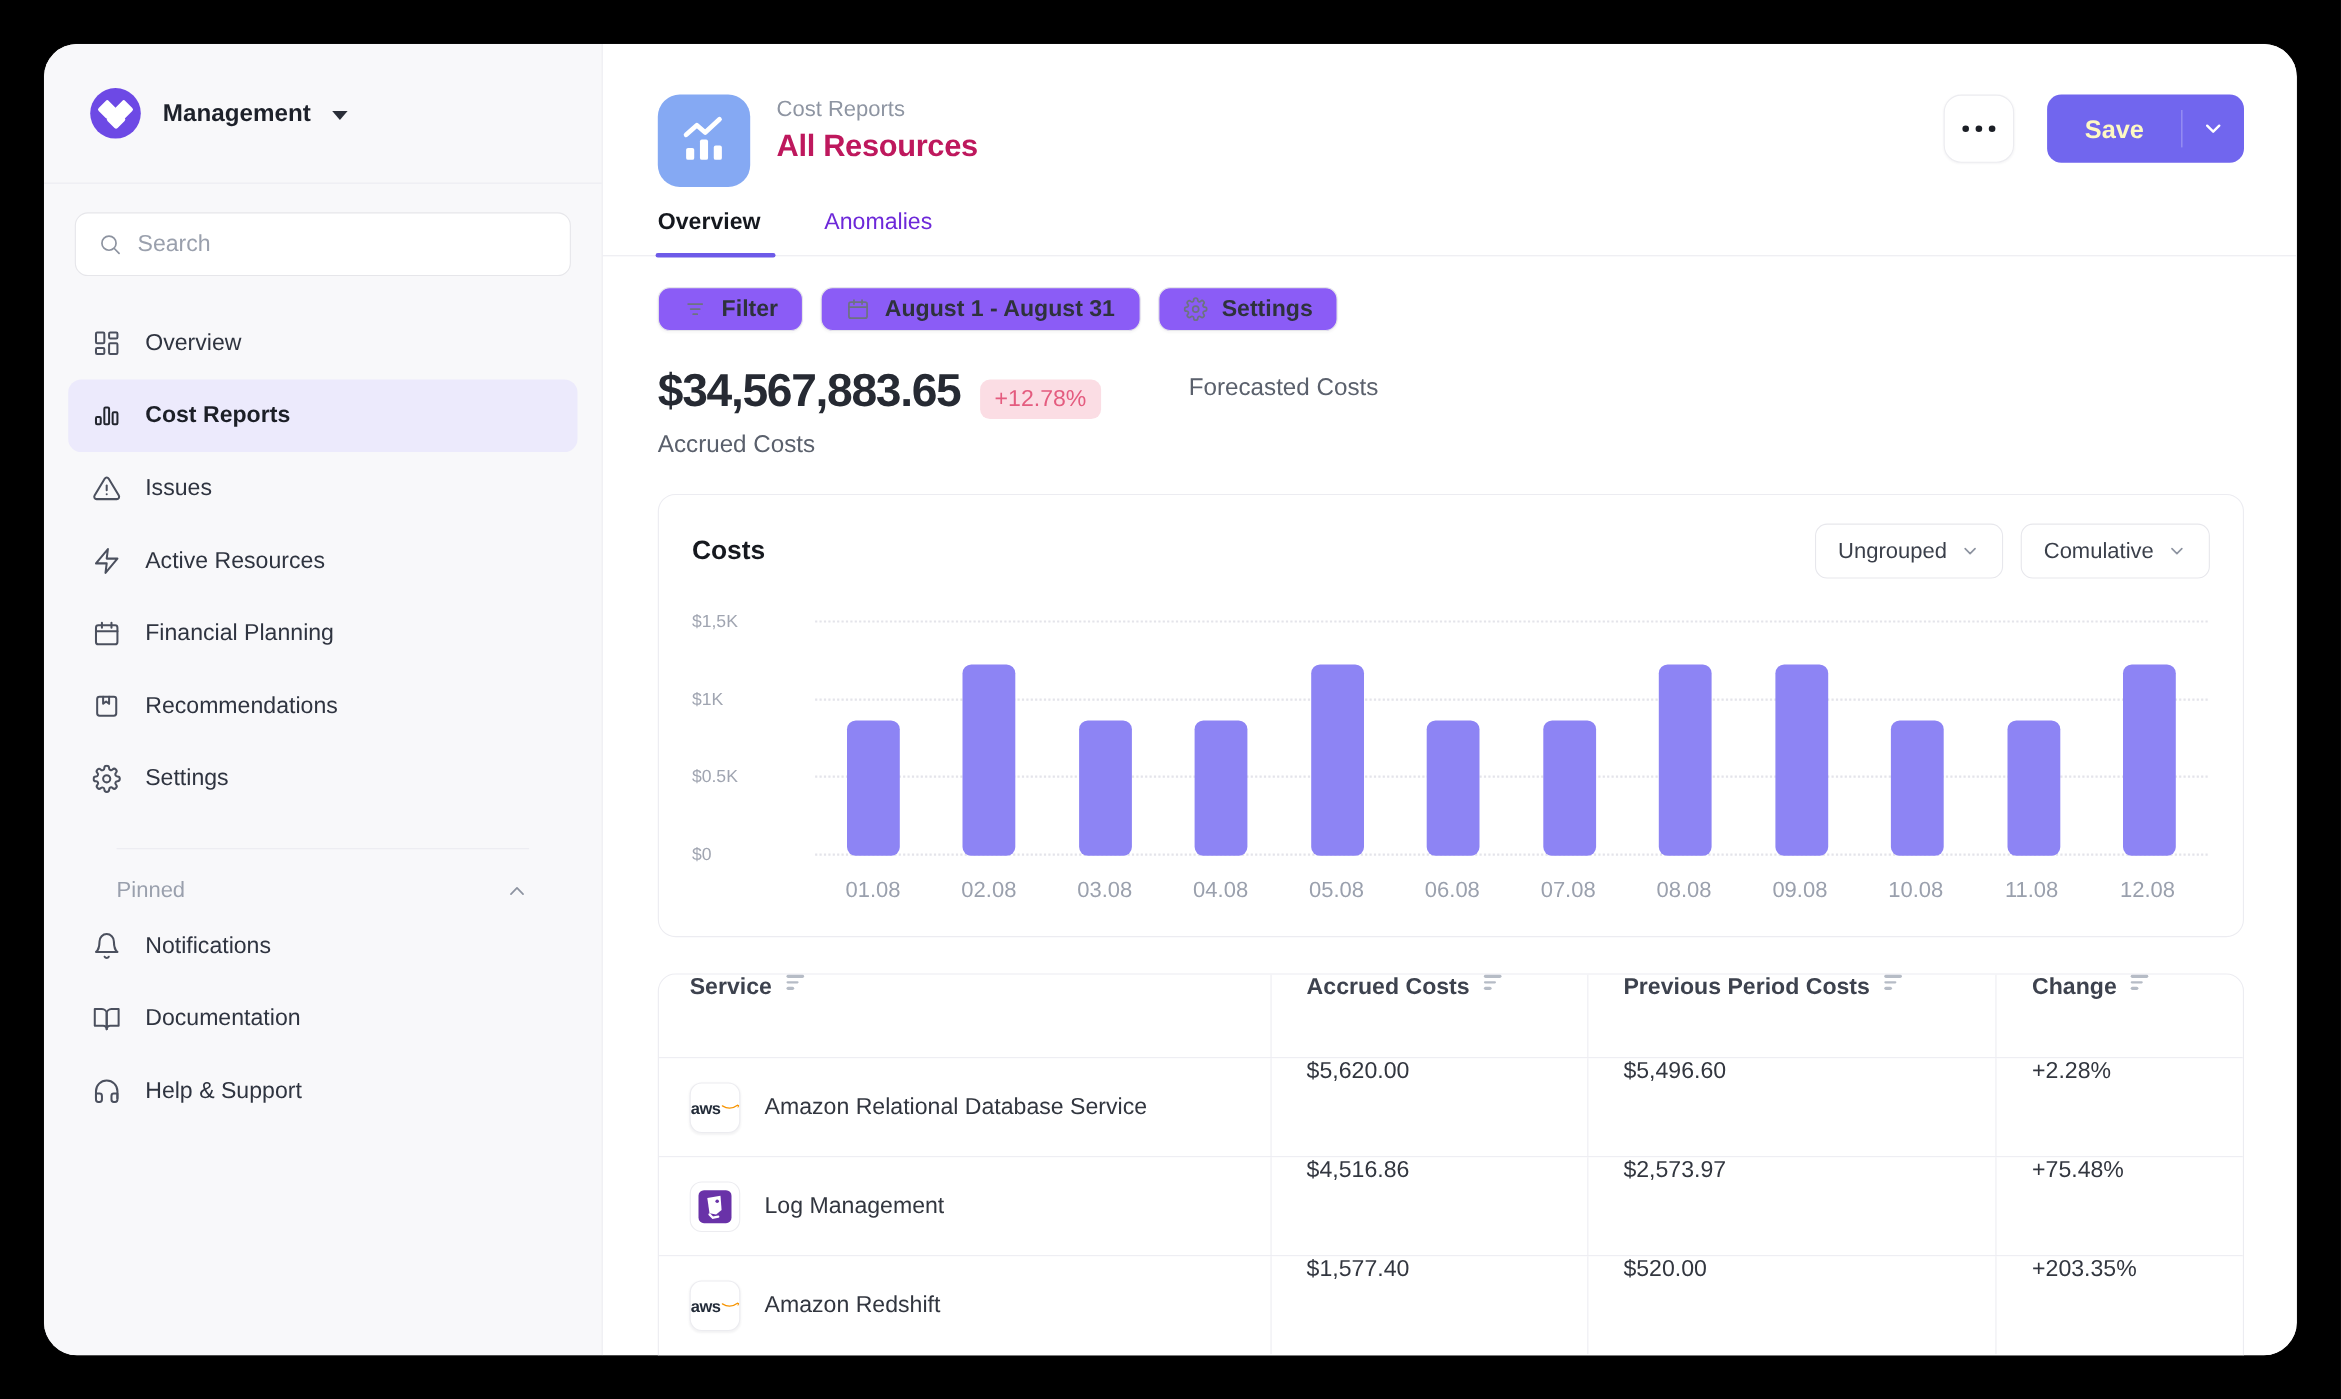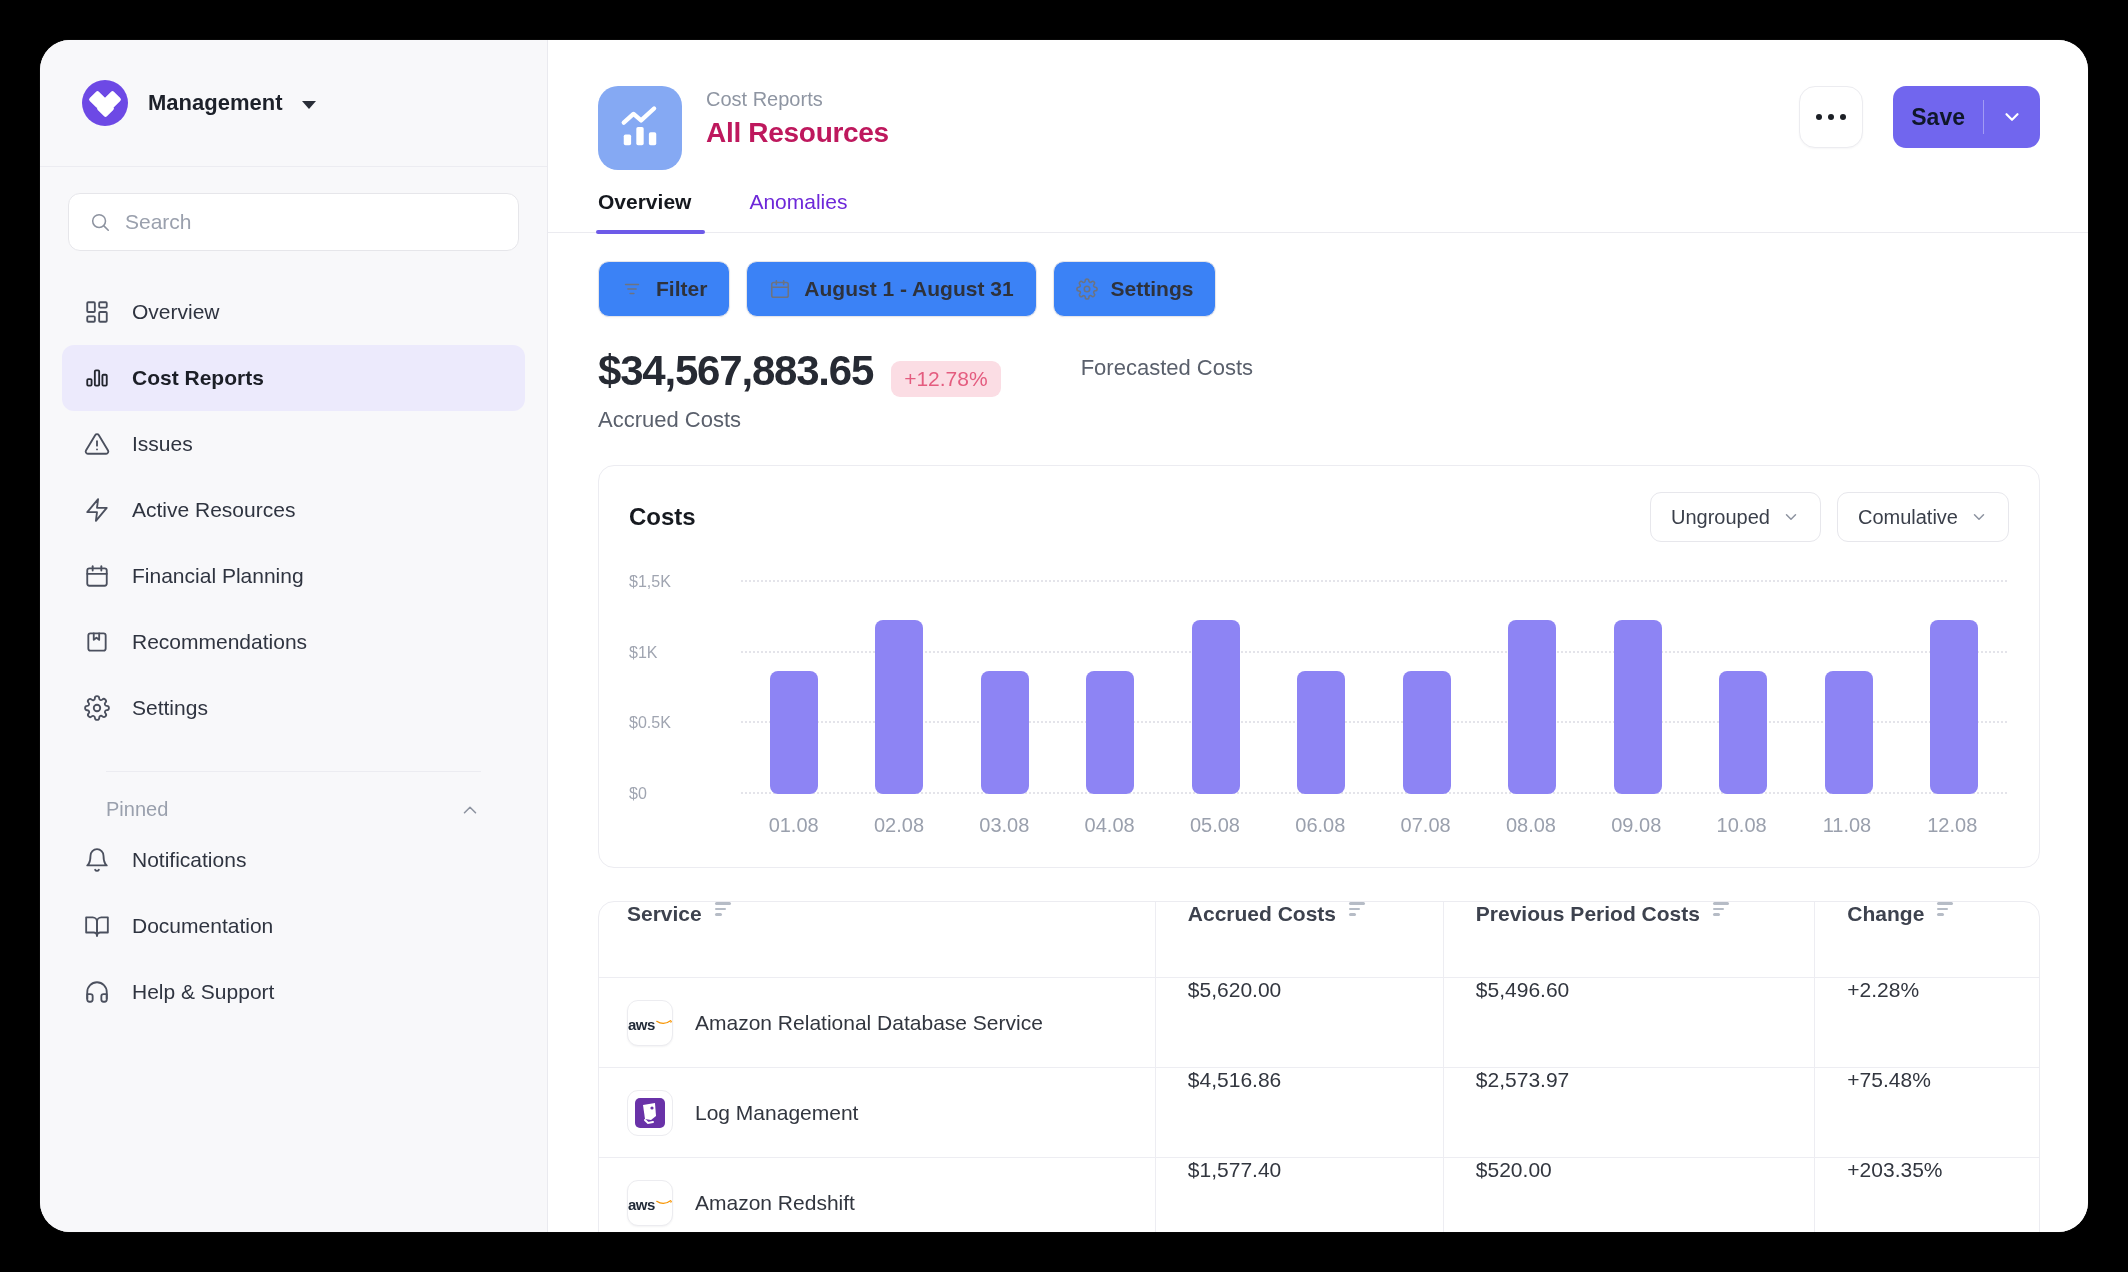--- a/index.html
+++ b/index.html
@@ -37,34 +37,34 @@
   
   .main { flex:1; display:flex; flex-direction:column; background:#fff; min-width:0; }
   .page-head { padding:46px 48px 0 50px; display:flex; align-items:flex-start; }
   .app-icon { width:84px; height:84px; border-radius:20px; background:#85a9f3; display:flex; align-items:center; justify-content:center; margin-right:24px; flex-shrink:0; }
   .titles .crumb { font-size:20px; color:#8e95a2; font-weight:500; margin-top:2px; }
   .titles .ttl { font-size:28px; color:#be185d; font-weight:700; margin-top:6px; letter-spacing:-.3px; }
   .head-actions { margin-left:auto; display:flex; gap:30px; align-items:center; }
   .more-btn { width:64px; height:62px; background:#fff; border:1px solid #ececf0; border-radius:16px; display:flex; align-items:center; justify-content:center; gap:6px; cursor:pointer; box-shadow:0 1px 2px rgba(20,20,40,.04); }
   .more-btn b { width:6px; height:6px; border-radius:50%; background:#1c1f26; }
   .save-btn { height:62px; border-radius:13px; background:#7166ee; display:flex; align-items:stretch; cursor:pointer; overflow:hidden; }
-  .save-main { padding:0 18px; display:flex; align-items:center; color:#0f172a; font-size:23px; font-weight:600; }
+  .save-main { padding:0 34px; display:flex; align-items:center; color:#fef9c3; font-size:23px; font-weight:600; }
   .save-div { width:1px; background:rgba(255,255,255,.35); margin:14px 0; }
   .save-arrow { width:56px; display:flex; align-items:center; justify-content:center; }
   .save-arrow svg { stroke:#fff; width:22px; height:22px; }
 
   .tabs { margin-top:20px; padding:0 48px 0 50px; display:flex; gap:58px; border-bottom:1px solid #ebebf0; }
   .tab { font-size:21px; padding-bottom:18px; color:#6d28d9; font-weight:400; cursor:pointer; position:relative; }
   .tab.active { color:#15181e; font-weight:600; }
   .tab.active::after { content:""; position:absolute; left:-2px; right:-14px; bottom:-2px; height:4px; border-radius:3px; background:#6d5ae8; }
 
   .content { padding:28px 48px 0 50px; }
 
   .toolbar { display:flex; gap:16px; }
-  .tool-btn { height:56px; background:#3b82f6; border:1px solid #e5e5ea; border-radius:11px; display:flex; align-items:center; gap:13px; padding:0 22px; font-size:21px; font-weight:600; color:#2e323c; cursor:pointer; box-shadow:0 1px 2px rgba(20,20,40,.03); }
+  .tool-btn { height:40px; background:#8b5cf6; border:1px solid #e5e5ea; border-radius:11px; display:flex; align-items:center; gap:13px; padding:0 22px; font-size:21px; font-weight:600; color:#2e323c; cursor:pointer; box-shadow:0 1px 2px rgba(20,20,40,.03); }
   .tool-btn .ic { stroke:#6d7380; }
 
   .metrics { display:flex; gap:80px; margin-top:28px; }
   .metric .m-top { display:flex; align-items:center; gap:18px; }
   .metric .m-val { font-size:42px; font-weight:700; color:#262a33; letter-spacing:-1.2px; }
   .badge { font-size:21px; font-weight:500; padding:6px 13px; border-radius:9px;margin-top:16px; }
   .badge.up { background:#fbdde4; color:#e45c7f; }
   .badge.down { background:#daf2e4; color:#55b578; }
   .metric .m-lbl { margin-top:10px; font-size:22px; color:#5a606c; }
 

